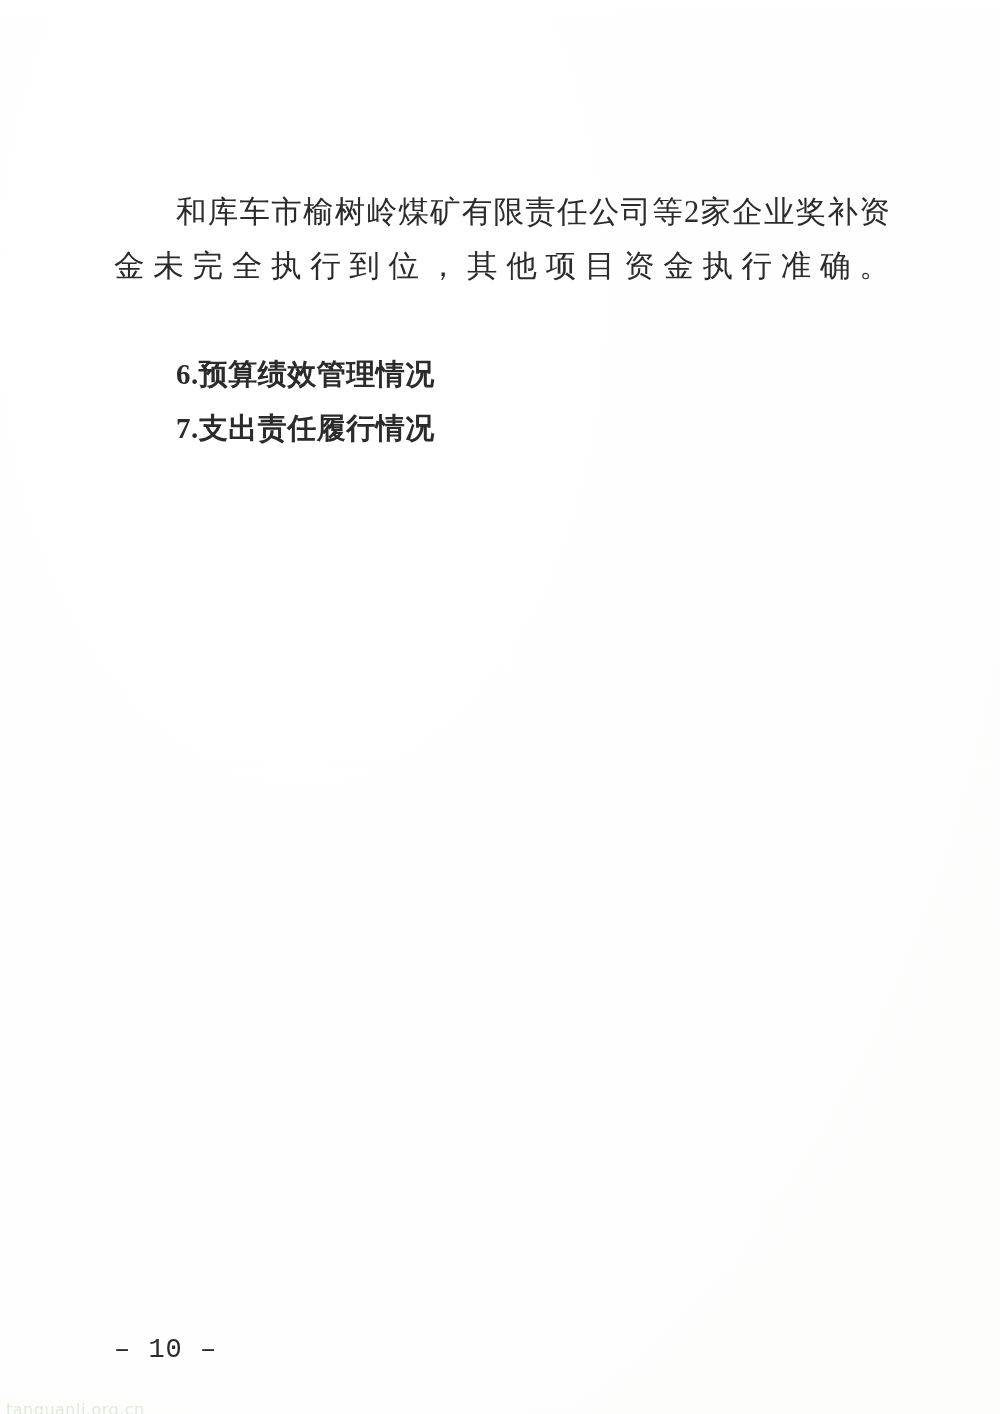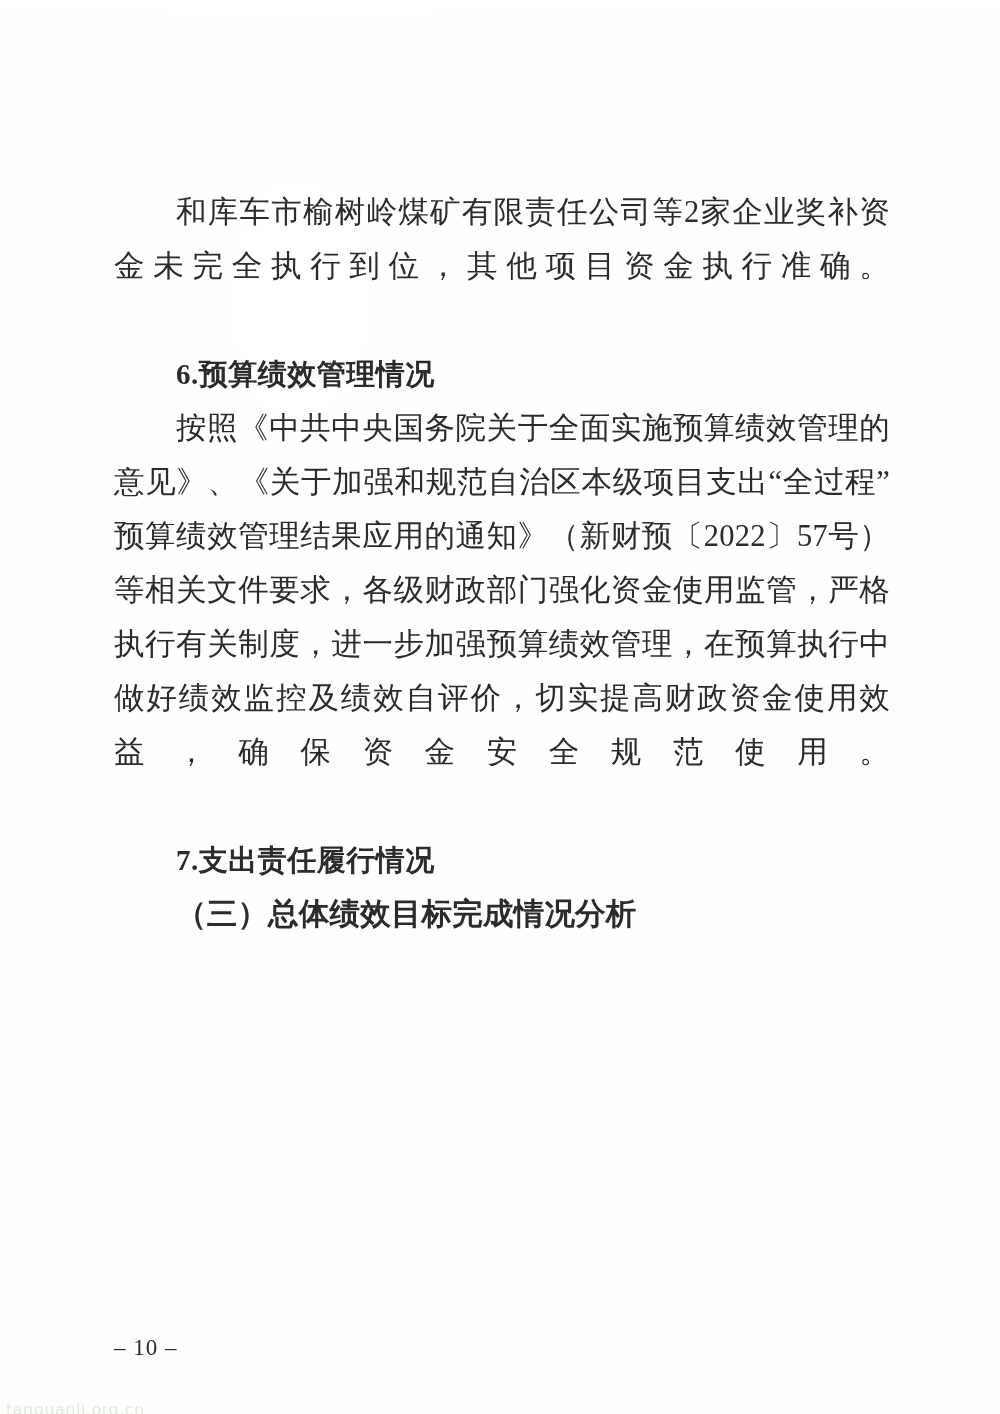--- a/index.html
+++ b/index.html
@@ -77,22 +77,22 @@
     display: inline-block;
     width: 100%;
   }
 
   
   .page-number {
     position: absolute;
     left: 114px;
     top: 1322px;
     color: #2b2b2b;
-    font-family: Liberation Serif, serif;
-    font-size: 23px;
+    font-family: Liberation Mono, monospace;
+    font-size: 27px;
     letter-spacing: 1px;
   }
 
   
   .watermark {
     position: absolute;
     left: 6px;
     bottom: 8px;
     color: #dfeada;
     font-family: "DejaVu Sans", sans-serif;
@@ -106,25 +106,23 @@
 
 <div class="page">
   <div class="page-surface"></div>
 
   <div class="content">
 
     <p class="para">和库车市榆树岭煤矿有限责任公司等2家企业奖补资金未完全执行到位，其他项目资金执行准确。</p>
 
     <h3 class="heading">6.预算绩效管理情况</h3>
 
-    <p class="para">按照《中共中央国务院关于全面实施预算绩效管理的意见》、《关于加强和规范自治区本级项目支出“全过程”预算绩效管理结果应用的通知》（新财预〔2022〕57号）等相关文件要求，各级财政部门强化资金使用监管，严格执行有关制度，进一步加强预算绩效管理，在预算执行中做好绩效监控及绩效自评价，切实提高财政资金使用效益，确保资金安全规范使用。</p>
 
     <h3 class="heading">7.支出责任履行情况</h3>
 
 
-    <h3 class="subheading">（三）总体绩效目标完成情况分析</h3>
 
   </div>
 
   <div class="page-number">– 10 –</div>
 
   <div class="watermark">tanguanli.org.cn</div>
 </div>
 
 </body></html>

